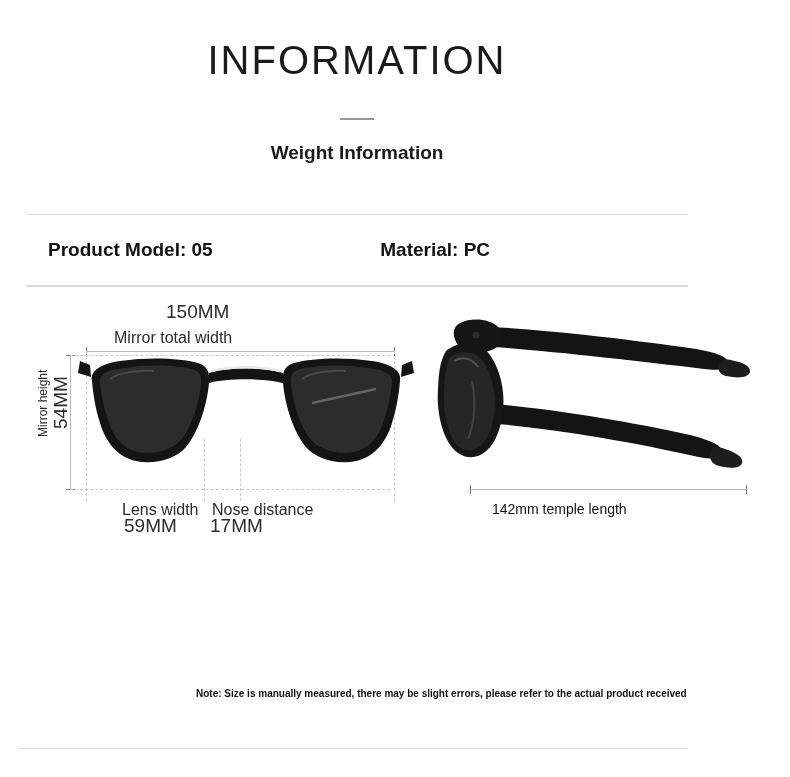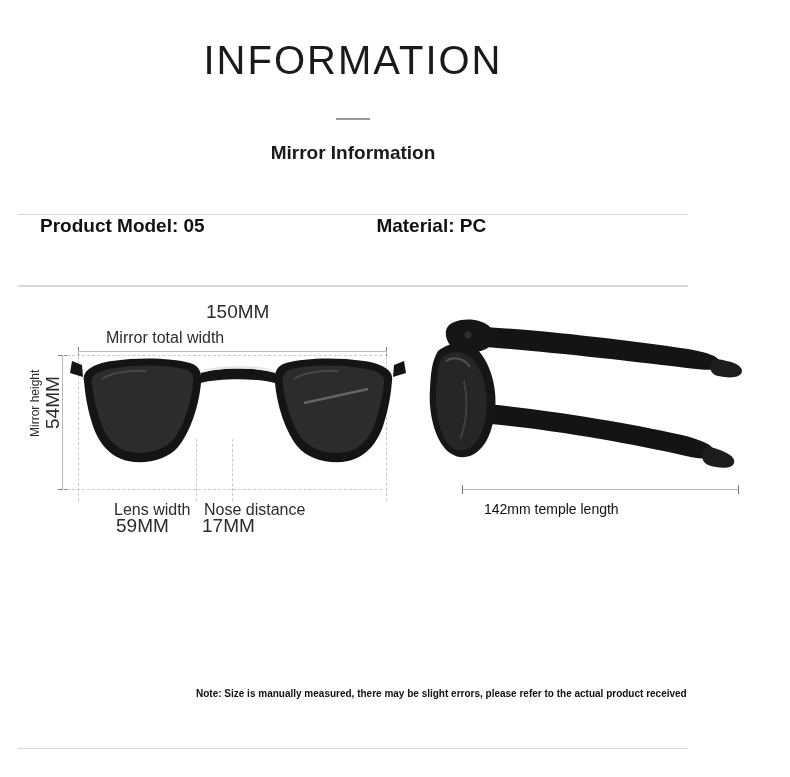--- a/index.html
+++ b/index.html
@@ -10,20 +10,21 @@
   body {
     width: 790px; height: 777px;
     font-family: "Liberation Sans", sans-serif;
     color: #1b1b1b;
     position: relative;
     overflow: hidden;
   }
   .page {
     width: 706px; height: 777px;
     position: relative;
+    padding-left: 8px;
   }
 
   
   .header {
     padding-top: 38px;
     text-align: center;
   }
   .title {
     font-size: 40px;
     letter-spacing: 2px;
@@ -46,21 +47,21 @@
 
   
   .rule {
     height: 1px;
     background: #d9d9d9;
     margin: 0 18px;
   }
   .rule.top { margin-top: 50px; }
   .spec-row {
     display: flex;
-    align-items: flex-start;
+    align-items: center;
     height: 70px;
     padding: 0 18px;
   }
   .spec-cell {
     font-size: 19px;
     font-weight: bold;
     color: #111;
   }
   .spec-cell.left { width: 52%; padding-left: 22px; }
   .spec-cell.right { width: 48%; padding-left: 10px; }
@@ -164,40 +165,40 @@
   svg { display: block; }
 </style>
 </head>
 <body>
 
 <div class="page">
 
   <div class="header">
     <div class="title">INFORMATION</div>
     <div class="divider-dash"></div>
-    <div class="subtitle">Mirror Information</div>
+    <div class="subtitle">Weight Information</div>
   </div>
 
   <div class="rule top"></div>
 
   <div class="spec-row">
     <div class="spec-cell left">Product Model: 05</div>
     <div class="spec-cell right">Material: PC</div>
   </div>
 
   <div class="rule"></div>
 
 
   <div class="rule"></div>
 
   <div class="diagram">
 
     <div class="panel-left">
 
-      <div class="lbl-big" style="left:158px; top:12px;margin-left:48px;">150MM</div>
+      <div class="lbl-big" style="left:158px; top:12px;">150MM</div>
       <div class="lbl" style="left:106px; top:40px;">Mirror total width</div>
 
       <div class="dim-line-h" style="left:78px; top:62px; width:308px;"></div>
       <div class="tick-v" style="left:78px; top:58px;"></div>
       <div class="tick-v" style="left:386px; top:58px;"></div>
 
       <div class="lbl-vert" style="left:42px; top:140px;">54MM</div>
       <div class="lbl-vert-small" style="left:28px; top:148px;">Mirror height</div>
 
       <div class="dim-line-v" style="left:62px; top:66px; height:134px;"></div>

